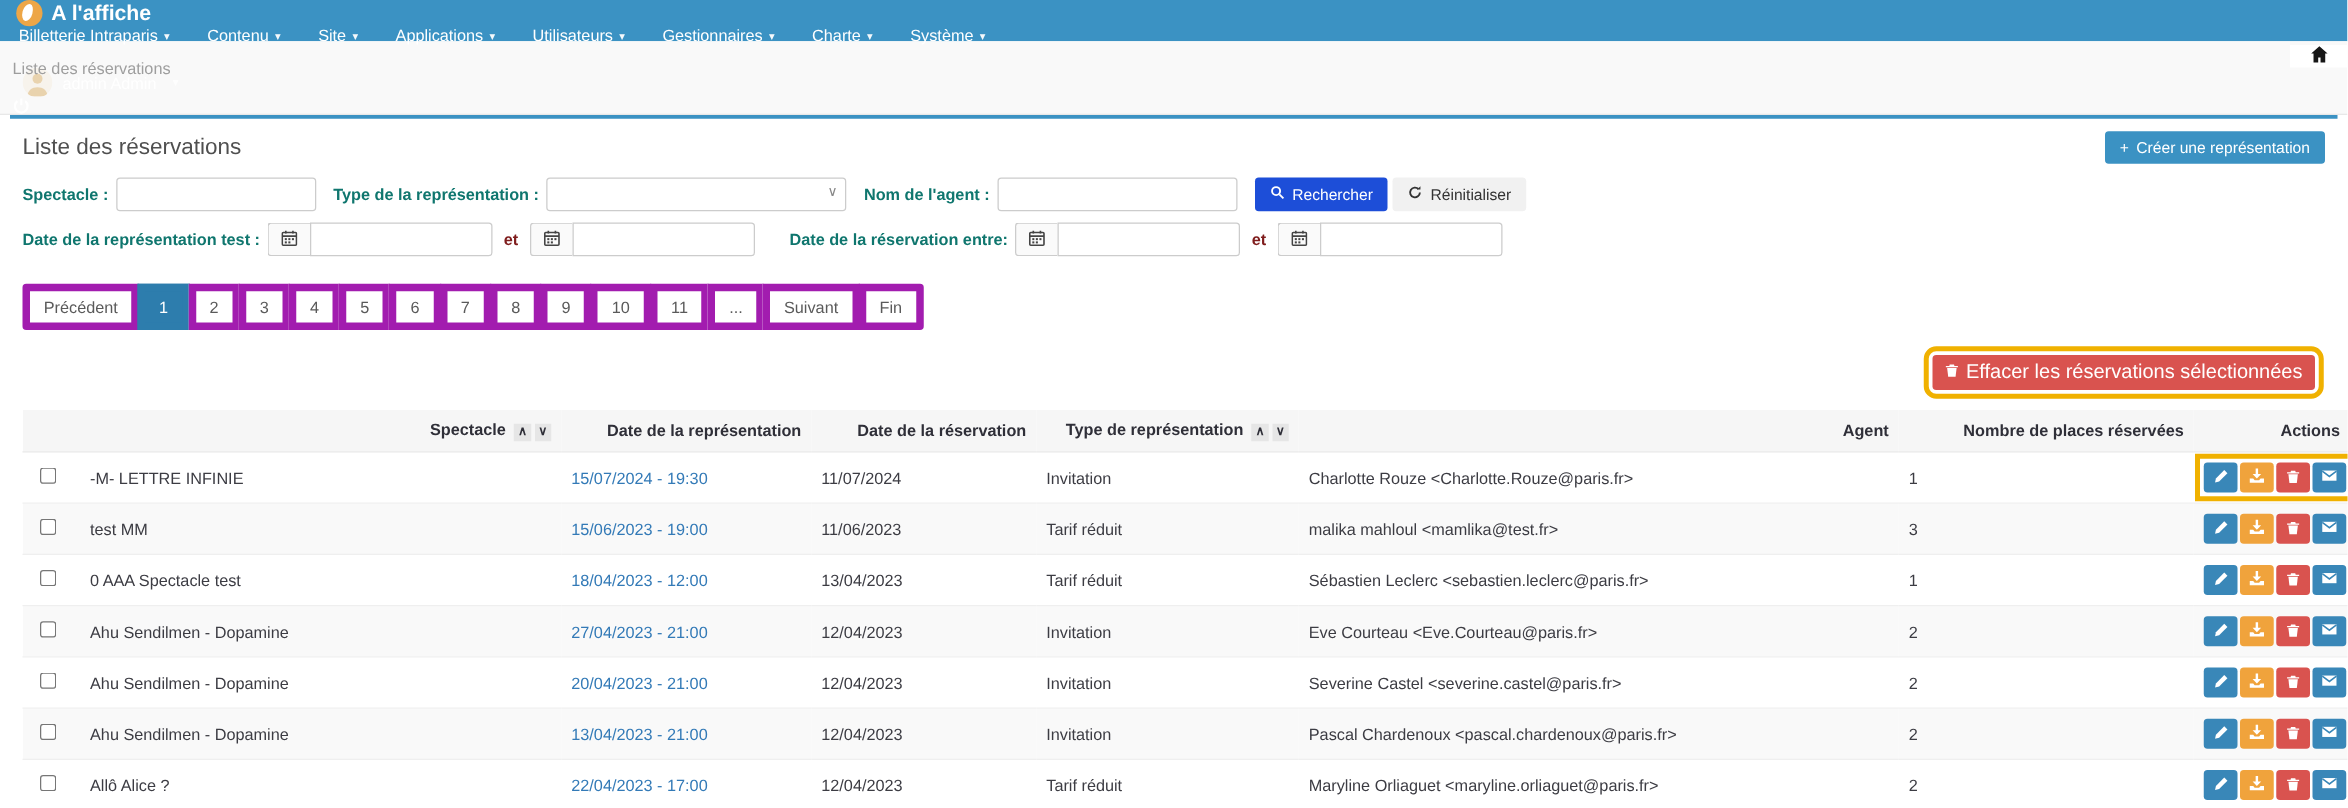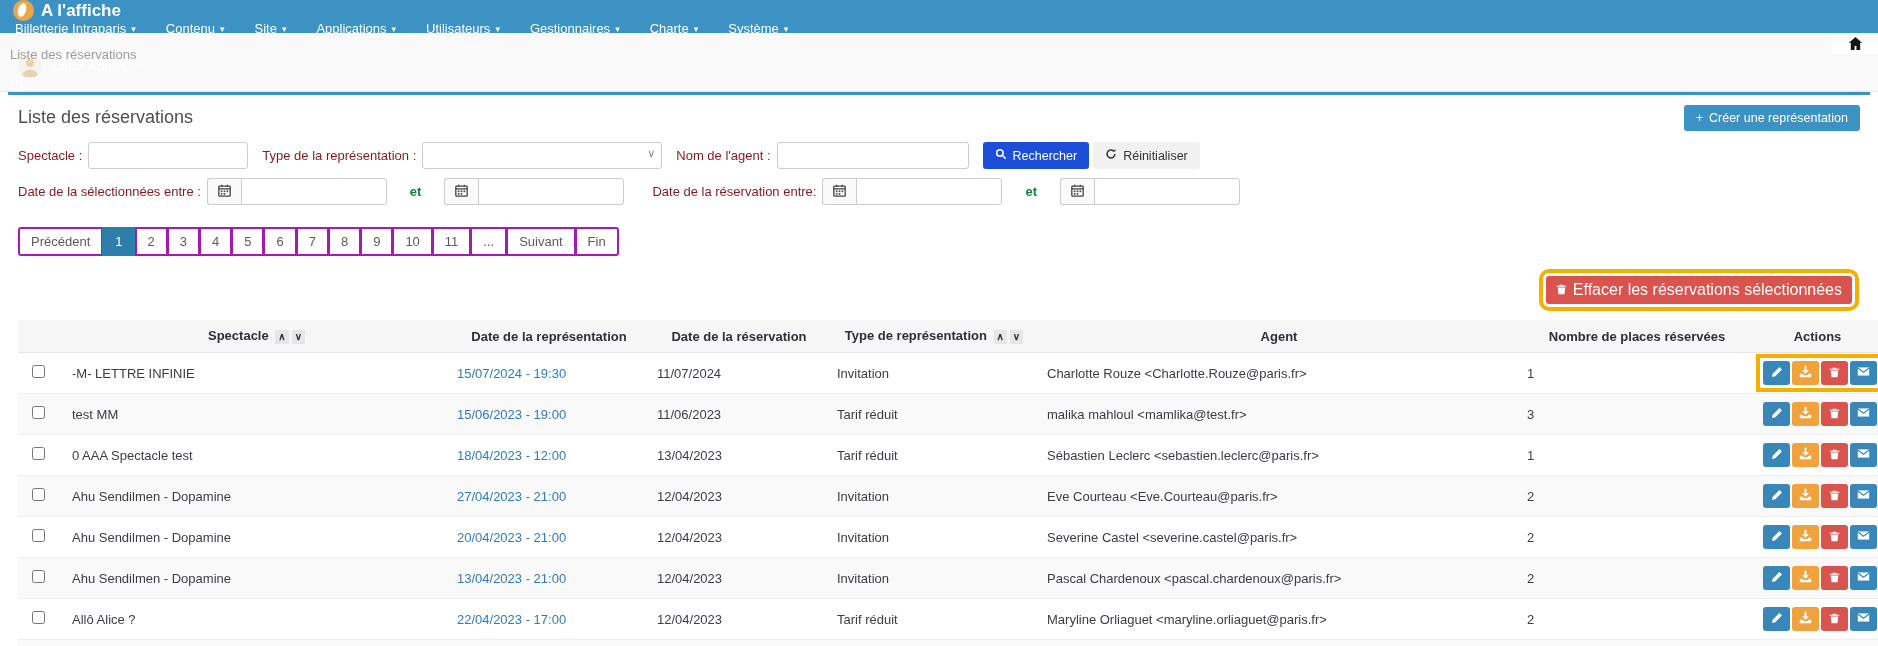--- a/index.html
+++ b/index.html
@@ -32,50 +32,50 @@
   .panel-heading { font-size:18px; font-weight:500; color:#4f4f4f; margin:2px 0 14px; }
   .btn { border:none; border-radius:3px; cursor:pointer; font-family:inherit; font-size:12.5px;
     display:inline-flex; align-items:center; gap:6px; }
   .btn-primary { background:#1d4ed8; color:#fff; padding:6px 12px; }
   .btn-default { background:#f1f1f1; color:#333; padding:6px 12px; }
   .btn-danger  { background:#d9534f; color:#fff; padding:5px 10px; font-size:16px; }
   .create-btn { position:absolute; top:10px; right:10px; background:#3b92c3; }
 
   
   .filter-row { display:flex; align-items:center; margin-bottom:9px; flex-wrap:nowrap; }
-  .filter-row label { font-weight:normal; color:#7f1d1d; margin-right:6px; white-space:nowrap; }
+  .filter-row label { font-weight:bold; color:#0f766e; margin-right:6px; white-space:nowrap; }
   .filter-row .gap { width:14px; }
   input[type="text"] { height:27px; border:1px solid #ccc; border-radius:3px; padding:0 6px;
     font-family:inherit; font-size:13px; color:#333; }
   .inp-spectacle { width:160px; } .inp-agent { width:192px; }
   .select-wrap { position:relative; }
   .select-wrap select { height:27px; width:240px; border:1px solid #ccc; border-radius:3px;
     background:#fff; appearance:none; -webkit-appearance:none; padding:0 22px 0 6px; font-family:inherit; font-size:13px; }
   .select-caret { position:absolute; right:7px; top:5px; color:#888; font-size:11px; pointer-events:none; }
   .input-group { display:flex; }
   .input-group .addon { width:34px; border:1px solid #ccc; border-right:none; border-radius:3px 0 0 3px;
     background:#fafafa; display:flex; align-items:center; justify-content:center; color:#333; }
   .input-group input { width:146px; border-radius:0 3px 3px 0; }
-  .et { font-weight:bold; color:#15803d; margin:0 23px; }
+  .et { font-weight:bold; color:#7f1d1d; margin:0 9px; }
 
   
   .pagination { display:inline-flex; list-style:none; margin:13px 0 0; }
-  .pagination li a { display:block; padding:5px 11px; border:2px solid #a21caf; margin-left:-1px;
+  .pagination li a { display:block; padding:5px 11px; border:6px solid #a21caf; margin-left:-1px;
     color:#5a5a5a; text-decoration:none; background:#fff; }
   .pagination li:first-child a { border-radius:3px 0 0 3px; margin-left:0; }
   .pagination li:last-child a { border-radius:0 3px 3px 0; }
   .pagination li.active a { background:#2d7dad; border-color:#2d7dad; color:#fff; }
 
   
   .bulk-row { display:flex; justify-content:flex-end; margin:20px 8px 16px 0; }
   .highlight-outline { outline:4px solid #f0b100; outline-offset:3px; }
 
   
   table { width:100%; border-collapse:collapse; table-layout:fixed; margin-top:4px; }
-  thead th { background:#f6f6f6; text-align:center; font-weight:bold; color:#2f2f38;
+  thead th { background:#f6f6f6; text-align:right; font-weight:bold; color:#2f2f38;
     padding:8px; border-bottom:1px solid #e7e7e7; white-space:nowrap; overflow:hidden; }
   tbody td { padding:8px; border-top:1px solid #efefef; white-space:nowrap; overflow:hidden; }
   tbody tr:first-child td { border-top:none; }
   tbody tr:nth-child(even) { background:#f9f9f9; }
   a.date-link { color:#337ab7; text-decoration:none; }
   .sort-chip { display:inline-block; background:#e6e6e6; color:#2f2f38; font-size:10px;
     padding:1px 3px; margin-left:3px; cursor:pointer; line-height:1.2; }
   .action-group { display:inline-flex; gap:2px; }
   .abtn { width:27px; height:24px; border:none; border-radius:3px; cursor:pointer;
     display:inline-flex; align-items:center; justify-content:center; color:#fff; }
@@ -187,21 +187,21 @@
         <span><svg viewBox="0 0 16 16" width="12" height="12">
               <path d="M13.2 8a5.2 5.2 0 1 1-1.5-3.7" fill="none" stroke="currentColor" stroke-width="2"></path>
               <path d="M13.8 1.2v3.6h-3.6z" fill="currentColor"></path>
             </svg></span>
         <span>Réinitialiser</span>
       </button>
     </div>
 
     
     <div class="filter-row">
-      <label>Date de la sélectionnées entre :</label>
+      <label>Date de la représentation test :</label>
       <span class="input-group">
         <span class="addon">
             <span><svg viewBox="0 0 16 16" width="13" height="13">
                 <rect x="1" y="2.5" width="14" height="12.5" rx="1" fill="none" stroke="#444" stroke-width="1.6"></rect>
                 <line x1="1" y1="6" x2="15" y2="6" stroke="#444" stroke-width="1.6"></line>
                 <line x1="4.5" y1="0.8" x2="4.5" y2="3.5" stroke="#444" stroke-width="1.6"></line>
                 <line x1="11.5" y1="0.8" x2="11.5" y2="3.5" stroke="#444" stroke-width="1.6"></line>
                 <rect x="3.5" y="8" width="2" height="2" fill="#444"></rect>
                 <rect x="7" y="8" width="2" height="2" fill="#444"></rect>
                 <rect x="10.5" y="8" width="2" height="2" fill="#444"></rect>

